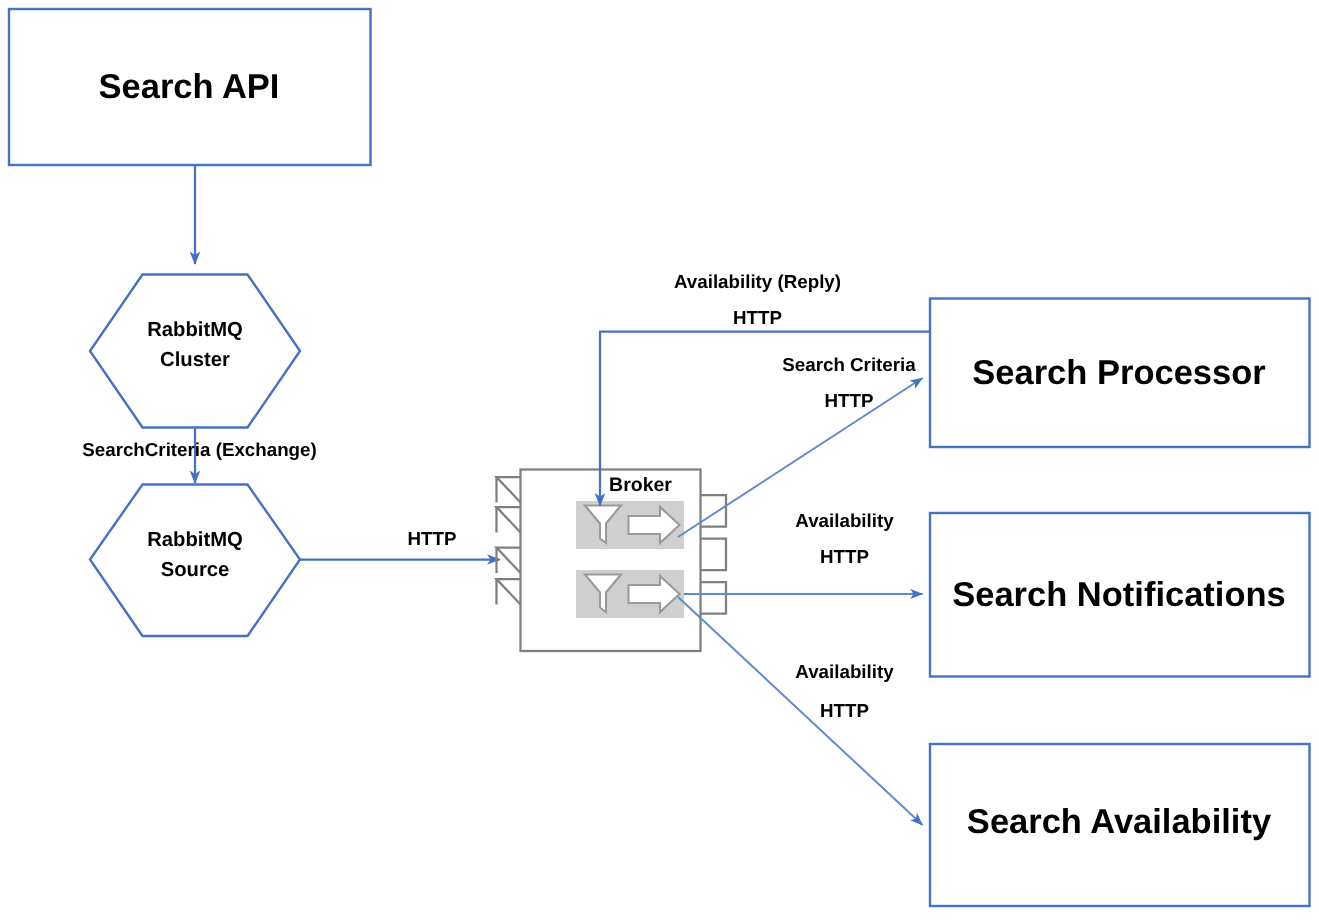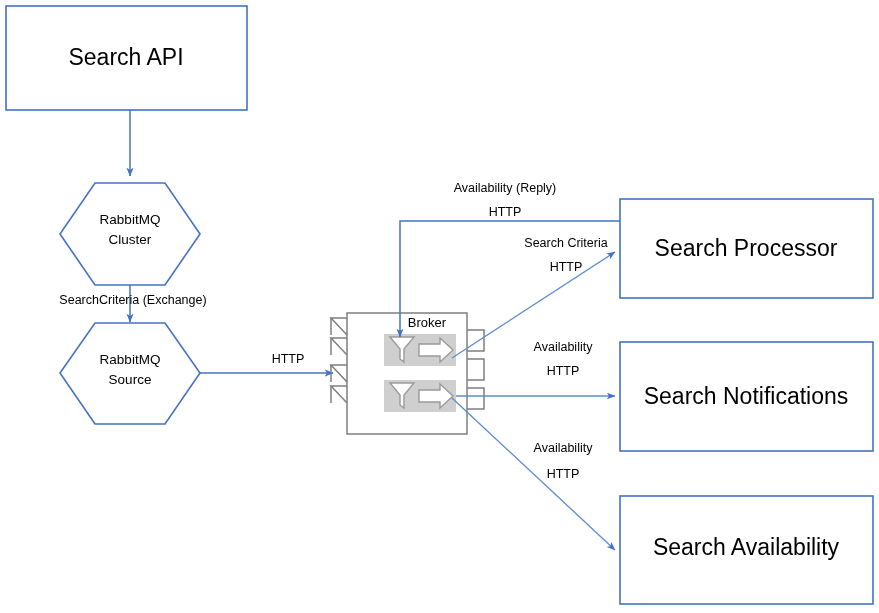--- a/index.html
+++ b/index.html
@@ -10,20 +10,21 @@
   body {
     width: 879px;
     height: 613px;
     overflow: hidden;
     font-family: "Liberation Sans", sans-serif;
   }
   #diagram-root {
     position: relative;
     width: 754px;
     height: 613px;
+    font-weight: bold;
   }
   svg#diagram {
     display: block;
     width: 879px;
     height: 613px;
   }
   .node-box {
     fill: #ffffff;
     stroke: #4472c4;
     stroke-width: 1.6;

